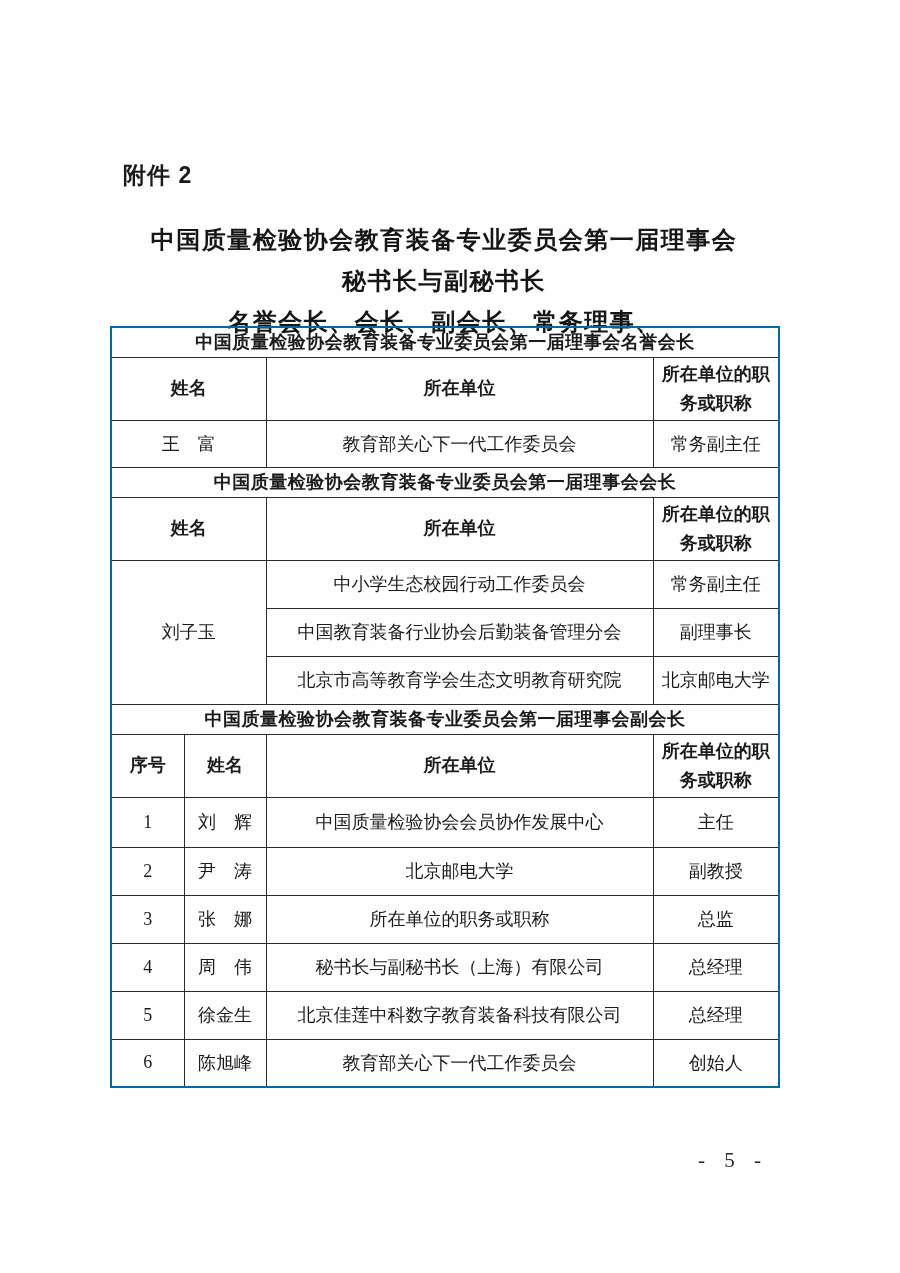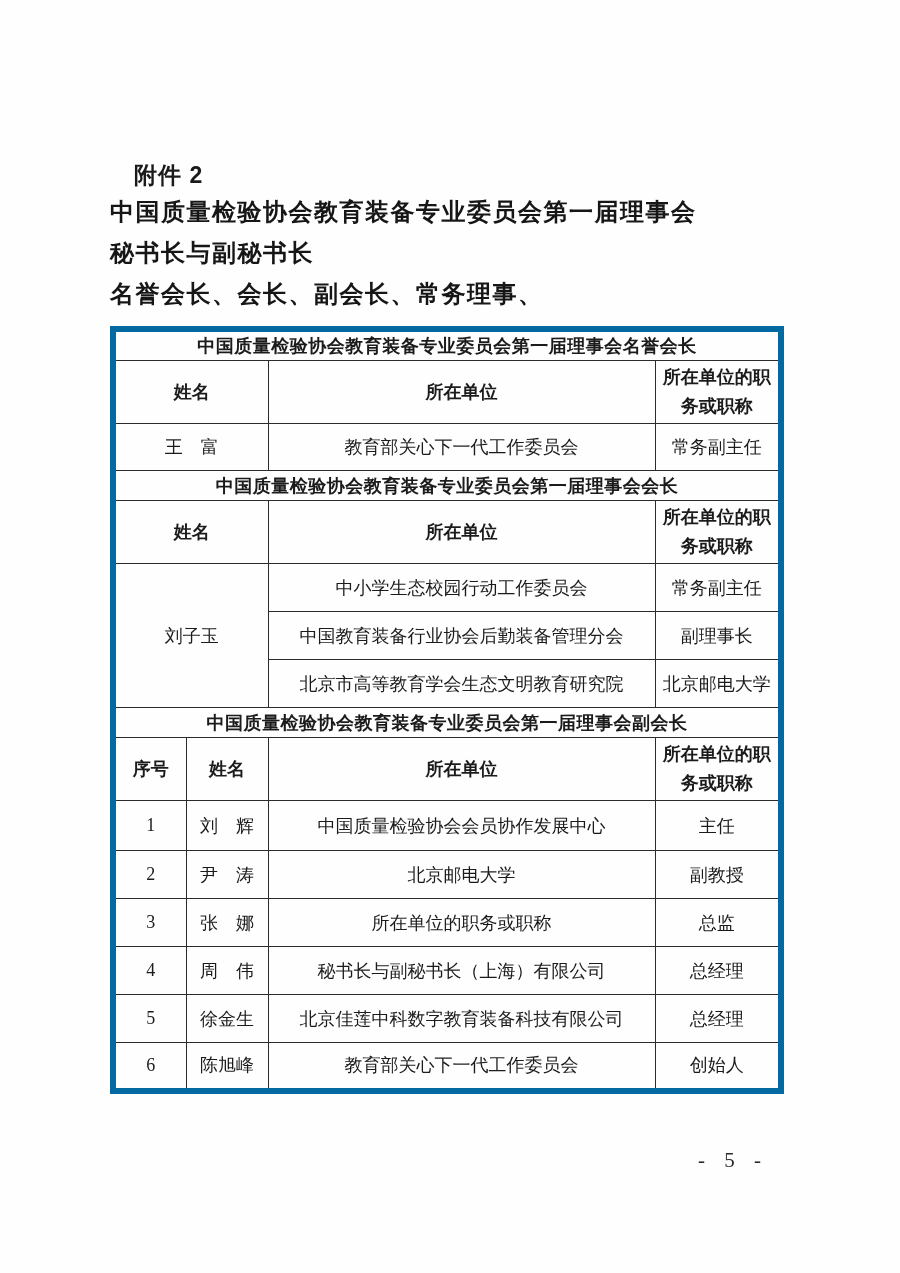--- a/index.html
+++ b/index.html
@@ -8,50 +8,51 @@
     width: 900px;
     height: 1273px;
     margin: 0 auto;
     background: #fefefe;
     overflow: hidden;
     color: #1b1b1b;
     font-family: "Liberation Serif", serif;
   }
   .attachment-label {
     position: absolute;
-    left: 134px;
+    left: 123px;
     top: 160px;
     font-family: "Liberation Sans", sans-serif;
     font-size: 23px;
     font-weight: 600;
     color: #1a1a1a;
     letter-spacing: 1px;
   }
   .title-block {
     position: absolute;
     left: 110px;
-    top: 192px;
+    top: 220px;
     width: 668px;
+    text-align: center;
   }
   .title-line {
     font-size: 24px;
     font-weight: bold;
     line-height: 41px;
     letter-spacing: 1.5px;
     color: #161616;
     white-space: nowrap;
   }
   table.officers {
     position: absolute;
     left: 110px;
     top: 326px;
     width: 668px;
     border-collapse: collapse;
     table-layout: fixed;
-    border: 6px solid #0369a1;
+    border: 2px solid #0369a1;
   }
   table.officers td {
     border: 1px solid #2b2b2b;
     text-align: center;
     vertical-align: middle;
     font-size: 18px;
     color: #1b1b1b;
     padding: 2px 6px;
     overflow: hidden;
   }

